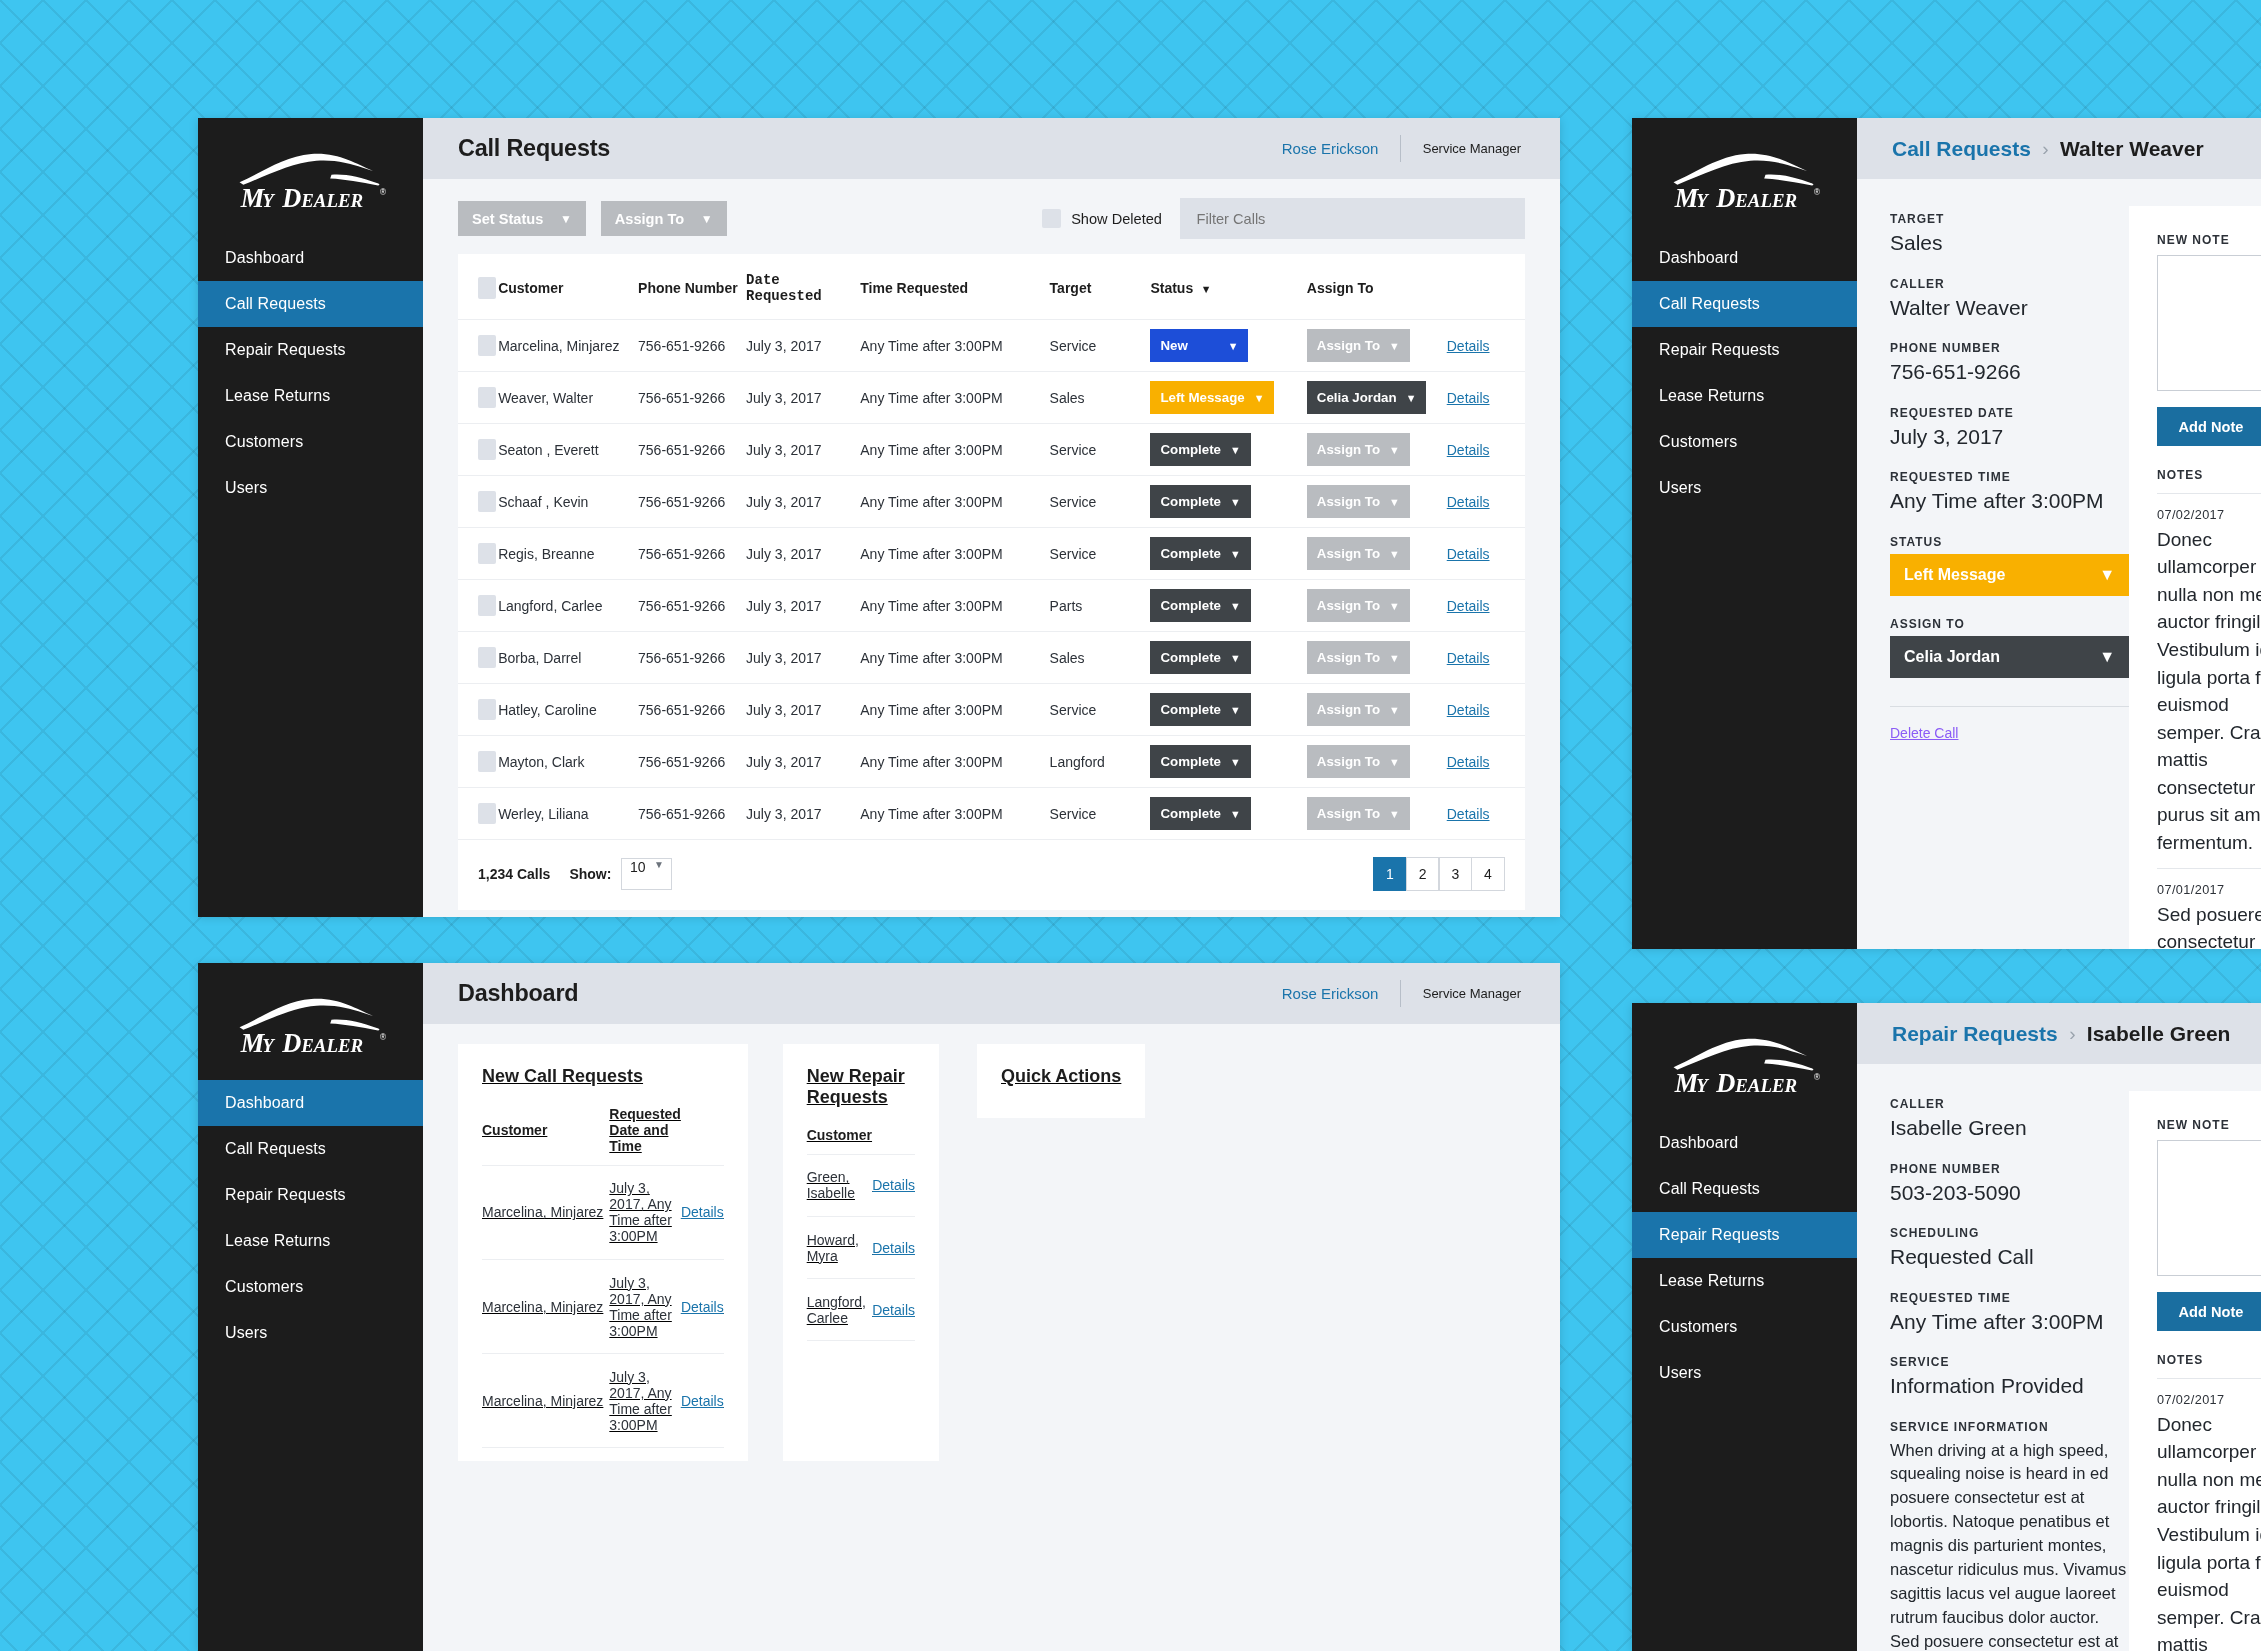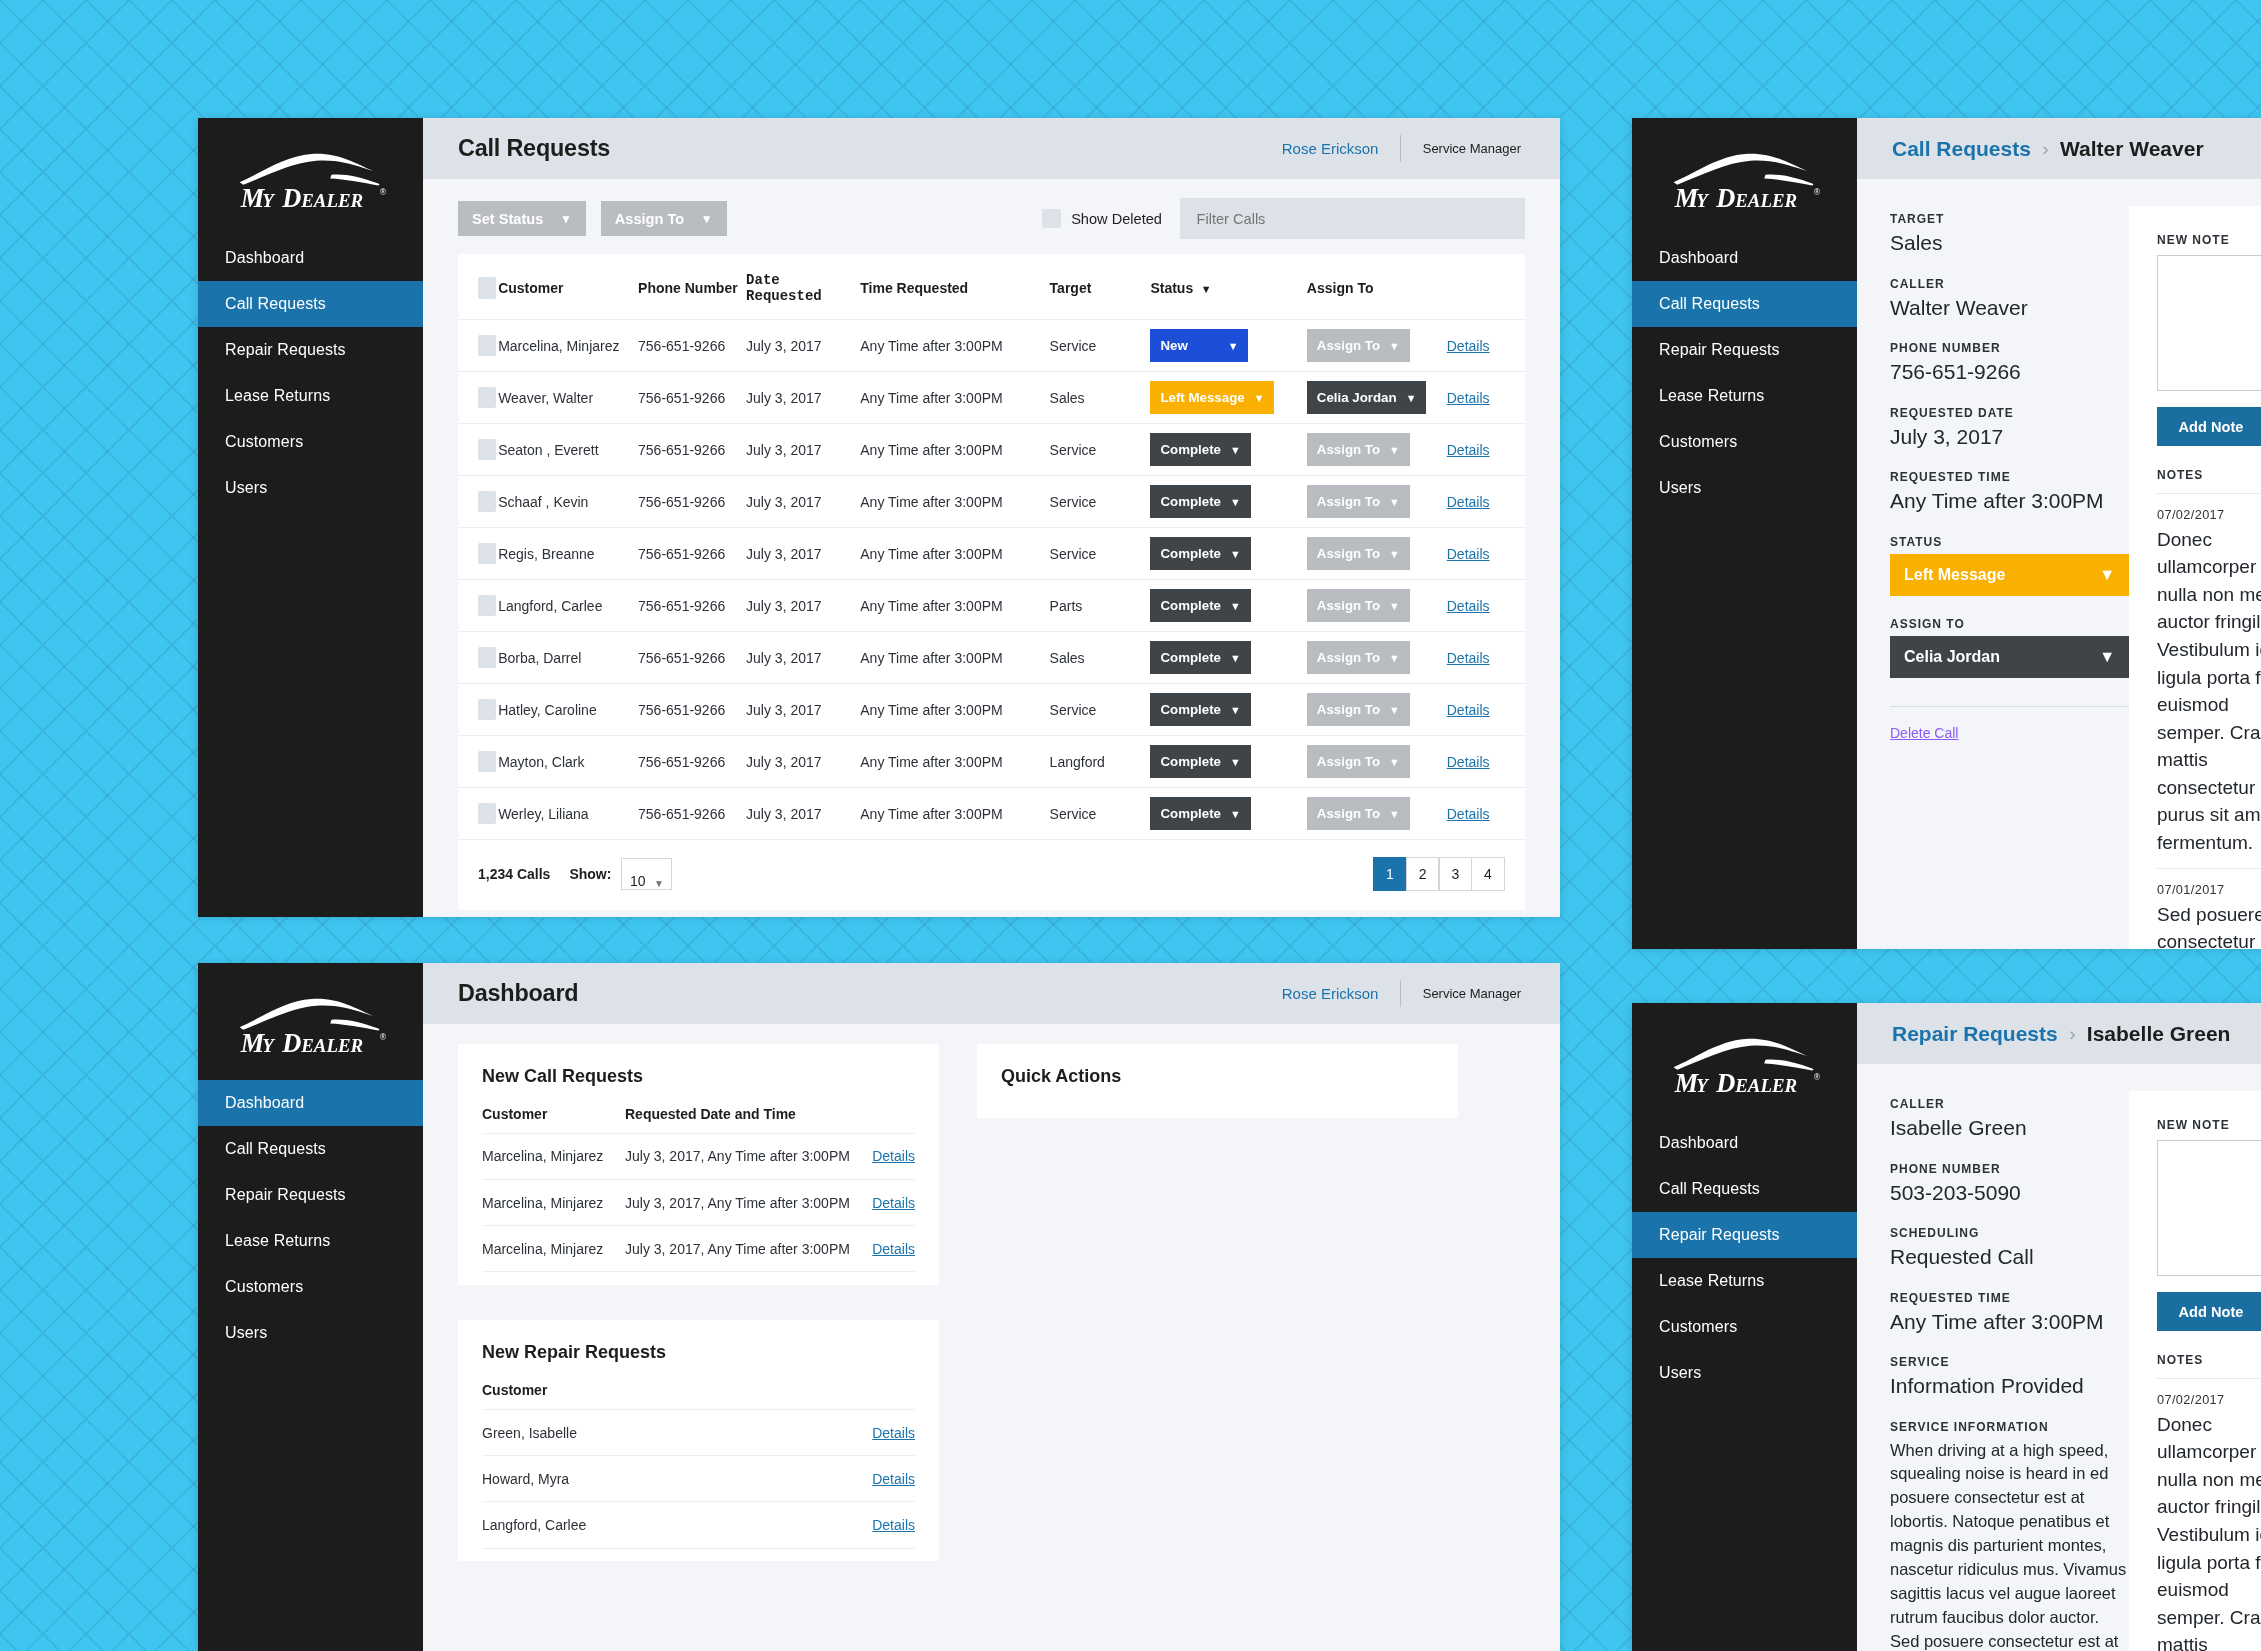--- a/index.html
+++ b/index.html
@@ -154,35 +154,35 @@
   
   .tfooter {
     display: flex; align-items: center;
     padding: 16.5px 20px 19px 20px;
     border-top: 1.3px solid #eceef1;
   }
   .calls-count { font-size: 14px; font-weight: bold; color: #1d1d1d; margin-right: 19px; }
   .show-label  { font-size: 14px; font-weight: bold; color: #1d1d1d; margin-right: 10px; }
   .show-select {
     border: 1.3px solid #d3d7dd; background: #fff; height: 32px; min-width: 51px;
-    display: inline-flex; align-items: flex-end; justify-content: space-between;
+    display: inline-flex; align-items: flex-start; justify-content: space-between;
     padding: 0 7.6px; font-size: 14px; color: #1d1d1d;
   }
   .show-select .chev { font-size: 10px; margin-left: 6.3px; color: #6c737c; }
   .pg-spacer { flex: 1 1 auto; }
   .pager { display: flex; }
   .pg {
     width: 34px; height: 34px; display: flex; align-items: center; justify-content: center;
     font-size: 14px; color: #1d1d1d; border: 1.3px solid #d3d7dd; margin-left: -1.3px;
   }
   .pg.active { background: #1a74ab; color: #fff; border-color: #1a74ab; }
 
   
   .dash-body { padding: 20px 35px; display: flex; gap: 38px; align-items: flex-start; flex-wrap: wrap; }
-  .dash-col { display: flex; flex-direction: column; gap: 35px; }
+  .dash-col { display: flex; flex-direction: row; gap: 35px; text-decoration: underline; }
   .dcard { background: #fff; padding: 21.5px 24px 12.7px 24px; }
   .dcard-title { font-size: 18px; font-weight: bold; color: #1d1d1d; margin-bottom: 19px; }
   table.dlist { width: 100%; border-collapse: collapse; }
   table.dlist th {
     text-align: left; font-size: 14px; font-weight: bold; color: #1d1d1d; padding-bottom: 11.4px;
   }
   table.dlist td {
     font-size: 14px; color: #2c3138; padding: 14.6px 0; border-top: 1.3px solid #eceef1;
   }
   table.dlist tr:last-child td { border-bottom: 1.3px solid #eceef1; }

